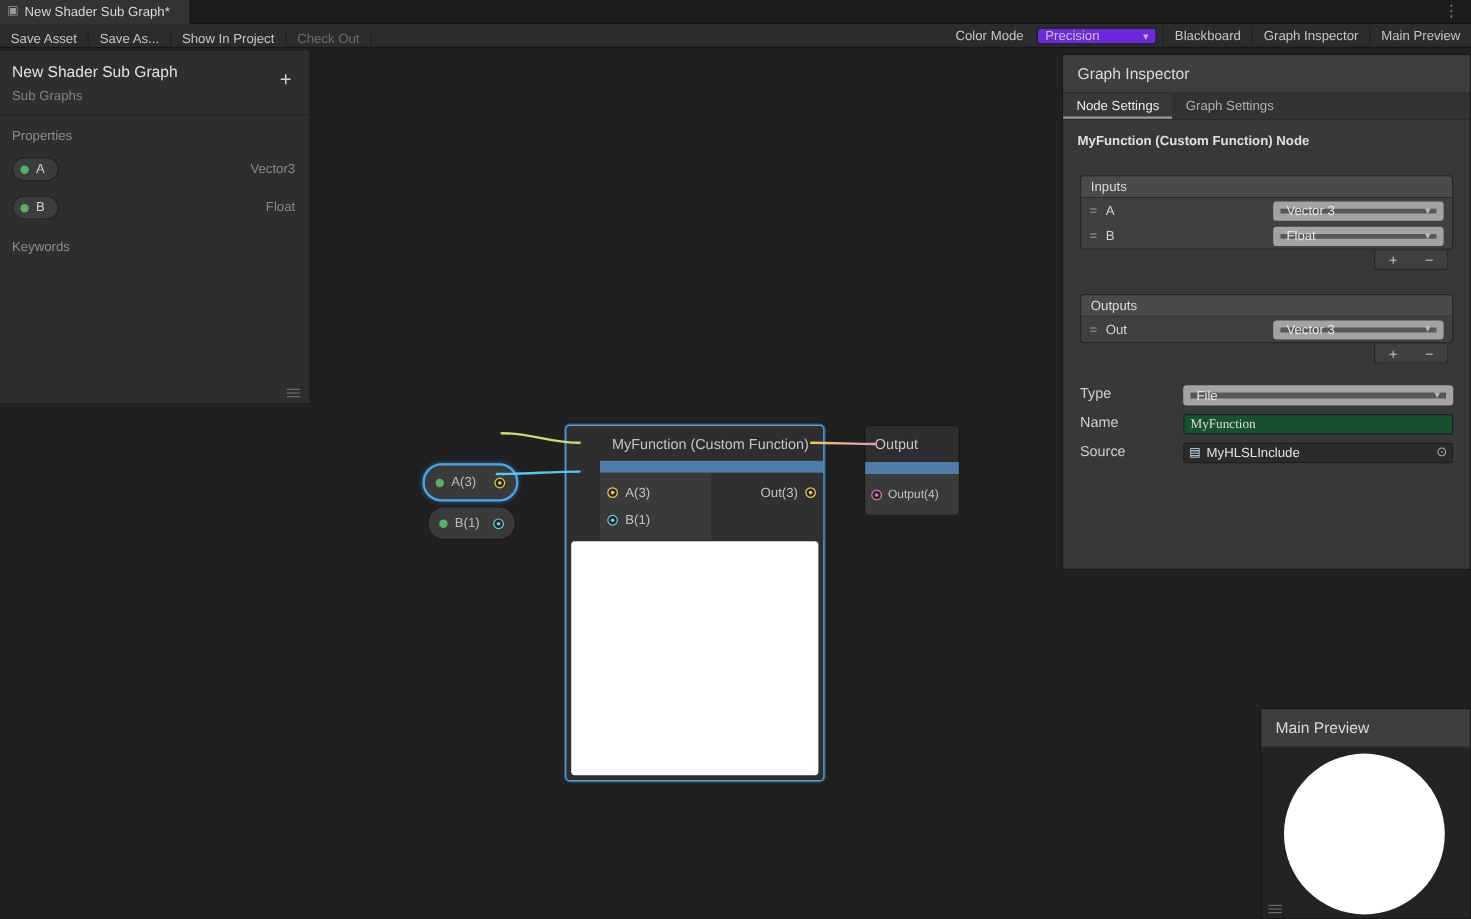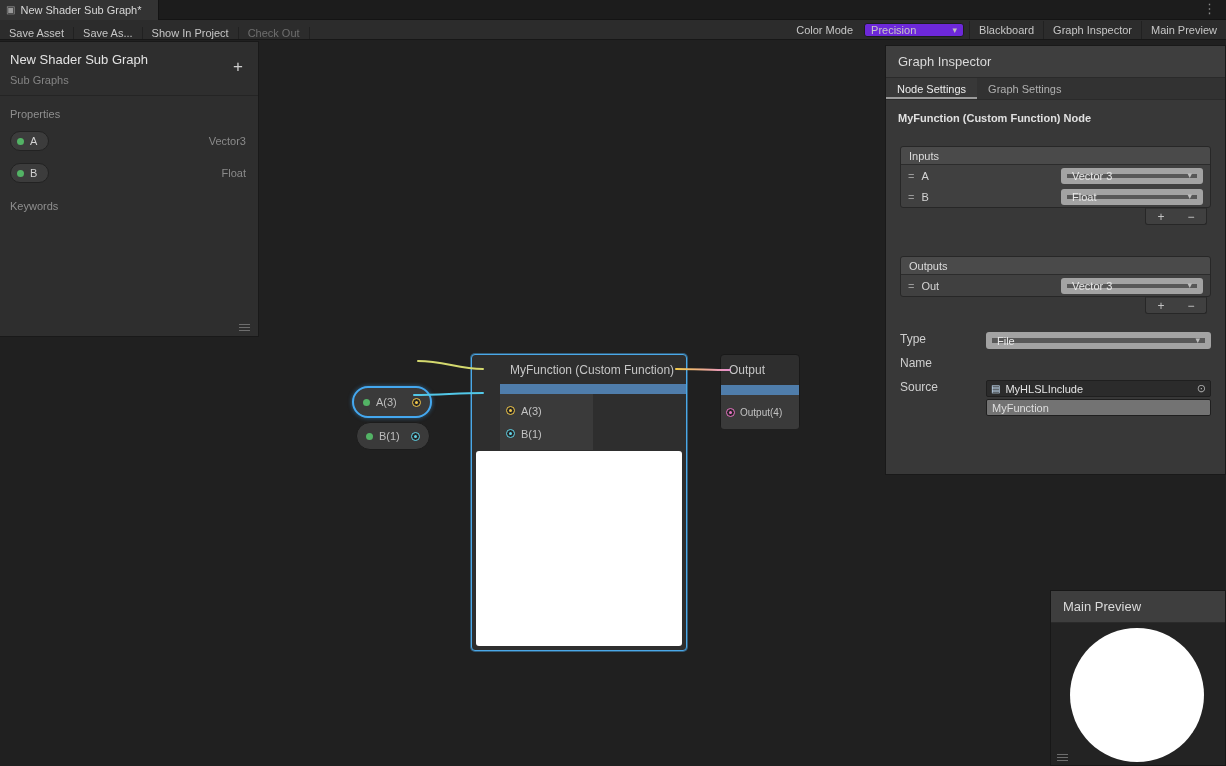--- a/index.html
+++ b/index.html
@@ -82,38 +82,38 @@
   
   .inspector { position:absolute; left:885px; top:45px; width:341px; height:430px; background:#383838;
                border:1px solid #191919; z-index:10; }
   .insp-header { height:32px; display:flex; align-items:center; padding:0 12px; font-size:13px; color:#dadada;
                  background:#3e3e3e; border-bottom:1px solid #2a2a2a; }
   .insp-tabs { height:22px; display:flex; background:#323232; border-bottom:1px solid #2a2a2a; }
   .insp-tab { display:flex; align-items:center; padding:0 11px; font-size:11px; color:#b0b0b0; }
   .insp-tab.active { background:#383838; color:#ececec; box-shadow:inset 0 -2px 0 #9a9a9a; }
   .insp-heading { margin:12px 12px 0; font-size:11px; font-weight:bold; color:#e0e0e0; }
   .insp-box { margin:22px 14px 0; background:#404040; border:1px solid #272727; border-radius:3px; }
-  .insp-box.outputs { margin-top:31px; }
+  .insp-box.outputs { margin-top:20px; }
   .box-head { height:18px; display:flex; align-items:center; padding:0 8px; background:#4a4a4a;
               border-bottom:1px solid #2c2c2c; border-radius:3px 3px 0 0; font-size:11px; color:#dcdcdc; }
   .insp-row { height:21px; display:flex; align-items:center; gap:7px; padding:0 7px; font-size:11px; color:#d4d4d4; }
   .handle { color:#9a9a9a; font-size:11px; }
   .dropdown { margin-left:auto; width:142px; height:16px; display:flex; align-items:center; justify-content:space-between;
               padding:0 5px; background:#585858; border:6px solid #a3a3a3; border-radius:3px; font-size:11px; color:#e8e8e8; }
   .pm-bar { margin:0 18px 0 auto; width:62px; height:17px; display:flex; align-items:center; justify-content:space-around;
             background:#404040; border:1px solid #272727; border-top:1px solid #333; border-radius:0 0 3px 3px;
             font-size:12px; color:#c4c4c4; }
   .pm-btn { padding:0 6px; line-height:1; }
   .fields { margin-top:18px; }
   .field-row { display:flex; align-items:flex-start; margin:6px 14px 0; height:18px; font-size:12px; color:#cfcfcf; }
   .field-row + .field-row { margin-top:6px; }
   .field-label { width:86px; flex:none; }
   .dropdown.wide { margin-left:0; width:auto; flex:1; height:17px; }
-  .text-field { flex:1; height:17px; background:#737373; border:1px solid #1f1f1f; border-radius:2px;
-                color:#dedede; font-size:11px; padding:0 5px; font-family:Liberation Sans, sans-serif;margin-top:43px; }
+  .text-field { flex:1; height:17px; background:#14532d; border:1px solid #1f1f1f; border-radius:2px;
+                color:#dedede; font-size:11px; padding:0 5px; font-family:Liberation Serif, serif; }
   .obj-field { flex:1; height:17px; display:flex; align-items:center; gap:5px; padding:0 4px;
                background:#2b2b2b; border:1px solid #1f1f1f; border-radius:2px; font-size:11px; color:#e4e4e4; }
   .obj-ic { font-size:10px; color:#cfe8ff; line-height:1; }
   .obj-picker { margin-left:auto; font-size:11px; color:#aeaeae; line-height:1; }
 
   
   .preview { position:absolute; left:1050px; top:590px; width:176px; height:176px; background:#232323;
              border:1px solid #171717; z-index:10; }
   .pv-header { height:32px; display:flex; align-items:center; padding:0 12px; font-size:13px; color:#dadada;
                background:#3e3e3e; border-bottom:1px solid #2a2a2a; }
@@ -172,20 +172,26 @@
         <div class="fn-in">
           <div class="port-row">
             <span class="port pc-v3"></span>
             <span>A(3)</span>
           </div>
           <div class="port-row">
             <span class="port pc-v1"></span>
             <span>B(1)</span>
           </div>
         </div>
+        <div class="fn-out">
+          <div class="port-row out">
+            <span>Out(3)</span>
+            <span class="port pc-v3"></span>
+          </div>
+        </div>
       </div>
       <div class="fn-preview"></div>
     </div>
 
     <div class="gnode" style="left:720px; top:313px; width:80px; height:75px;">
       <div class="gnode-header" style="padding:15px 8px;">Output</div>
       <div class="gnode-accent"></div>
       <div class="out-body">
         <span class="port pc-v4"></span>
         <span>Output(4)</span>

